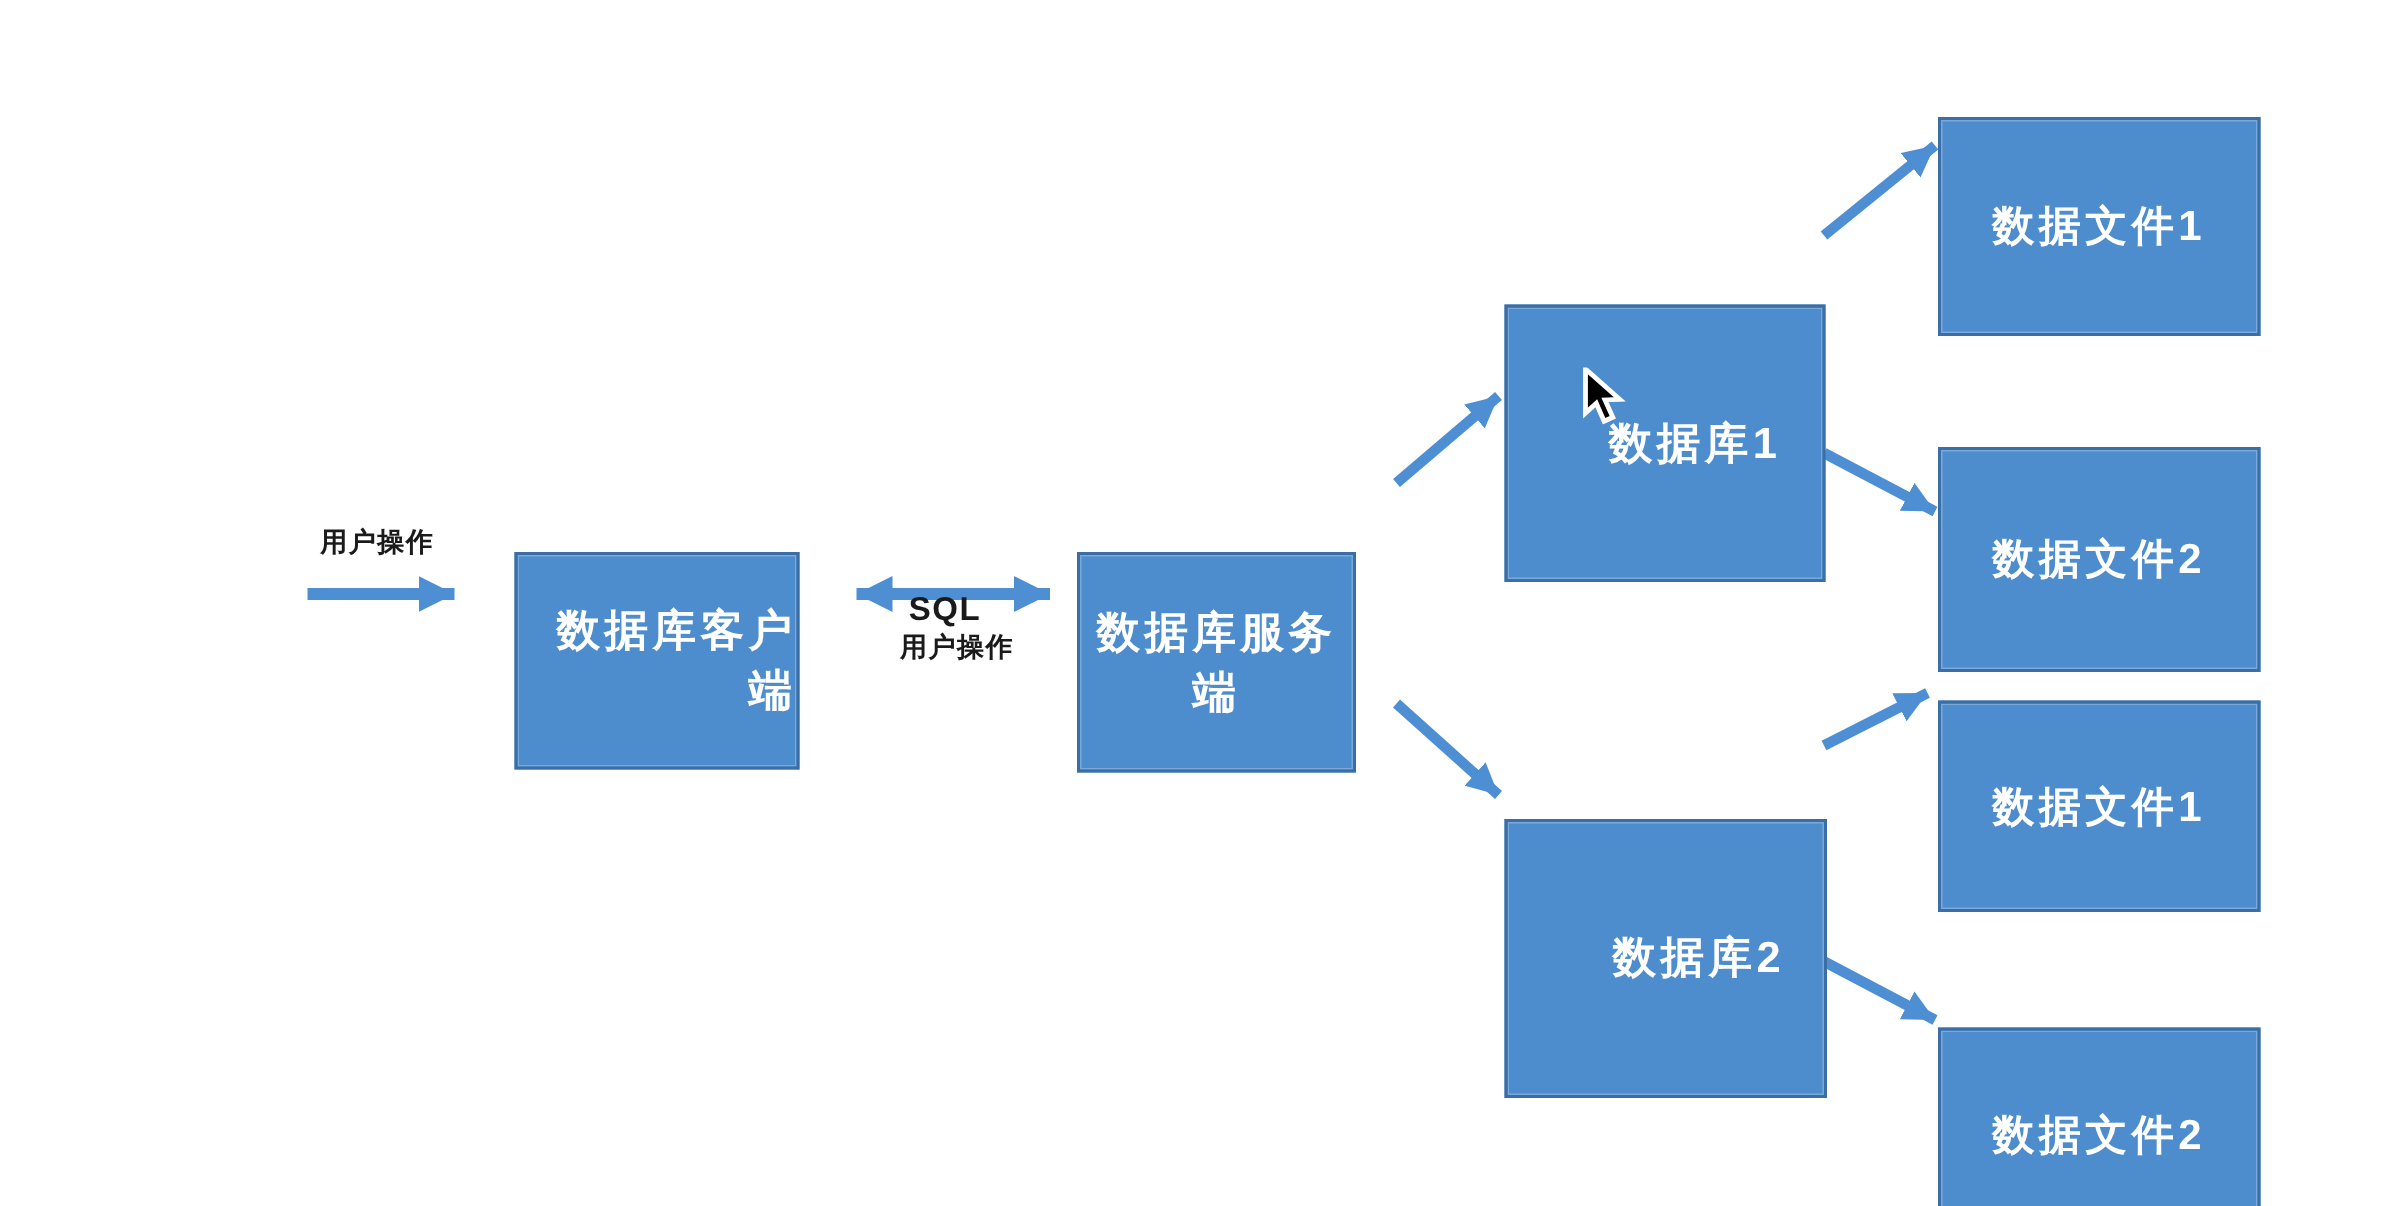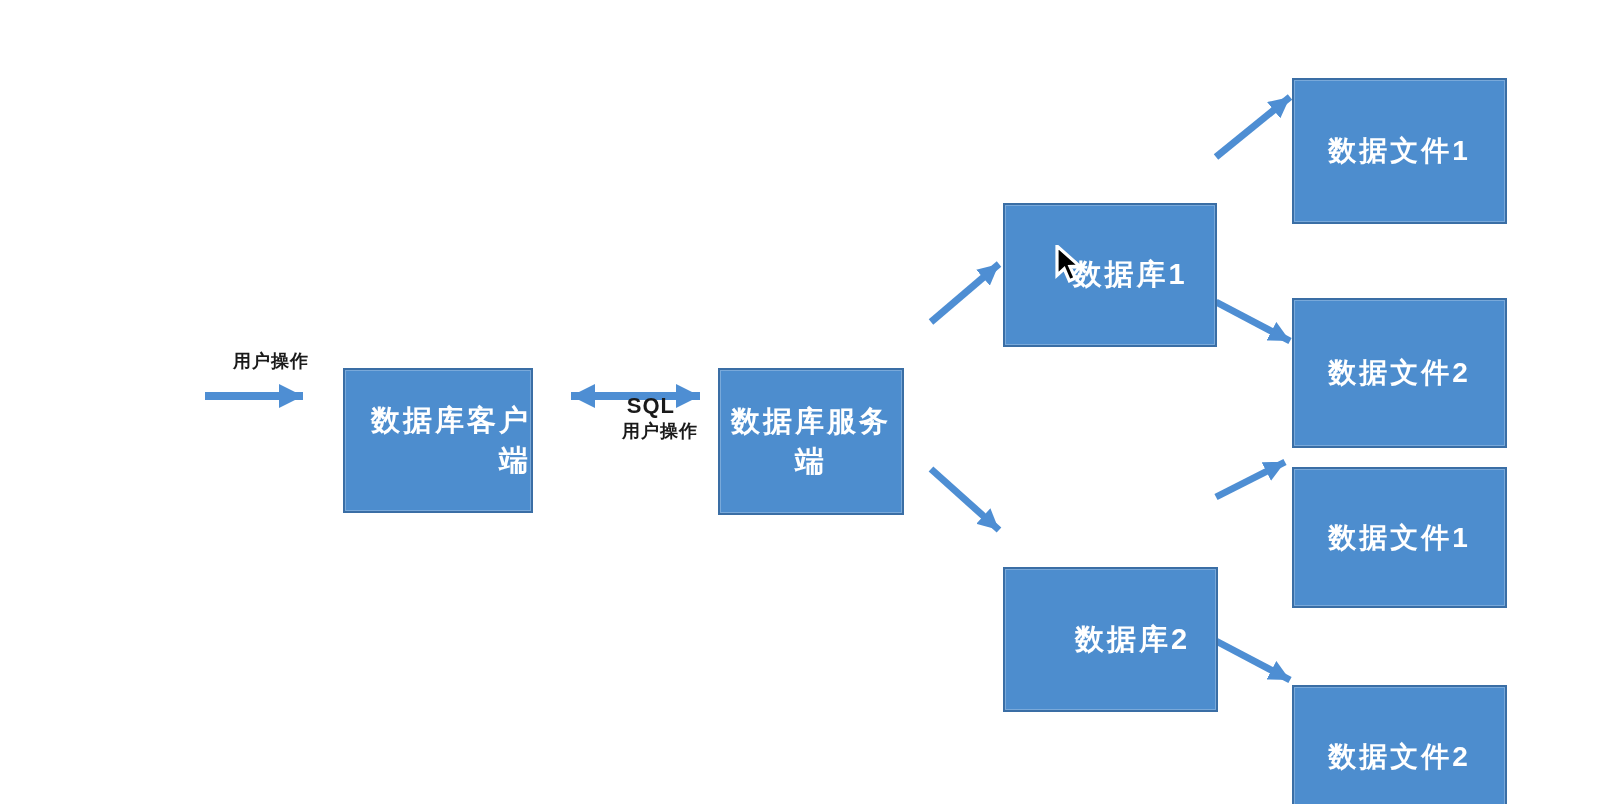--- a/index.html
+++ b/index.html
@@ -28,32 +28,32 @@
     font-size:29px;
     letter-spacing:3px;
     font-weight:700;
     box-shadow:0 0 0 1px rgba(255,255,255,0.25) inset;
     margin-top:45px;
   }
   
   .n-user   {left:40px;  top:323px; width:143px; height:145px; font-size:31px;}
   .n-client {left:343px; top:323px; width:190px; height:145px;text-align:right;}
   .n-server {left:718px; top:323px; width:186px; height:147px;}
-  .n-db1    {left:1003px;top:158px; width:214px; height:144px;padding-left:40px;}
-  .n-db2    {left:1003px;top:522px; width:215px; height:145px;padding-left:44px;}
+  .n-db1    {left:1003px;top:158px; width:214px; height:185px;padding-left:40px;}
+  .n-db2    {left:1003px;top:501px; width:215px; height:186px;padding-left:44px;}
   .n-file1a {left:1292px;top:33px;  width:215px; height:146px; font-size:28px;}
   .n-file2a {left:1292px;top:253px; width:215px; height:150px; font-size:28px;}
   .n-file1b {left:1292px;top:422px; width:215px; height:141px; font-size:28px;}
   .n-file2b {left:1292px;top:640px; width:215px; height:143px; font-size:28px;}
 
   .edge-label{
     position:absolute;
     color:var(--label-color);
     font-weight:600;
-    text-align:right;
+    text-align:center;
   }
   .l-user-action{left:194px; top:349px; width:115px; font-size:18px; letter-spacing:1px;}
   .l-sql        {left:585px; top:361px; width:90px;  font-size:22px; letter-spacing:1px;margin-top:32px;}
   .l-network    {left:578px; top:419px; width:120px; font-size:18px; letter-spacing:1px;}
 
   svg.wires{position:absolute;left:0;top:0;width:1600px;height:804px;}
   .wire{stroke:var(--arrow-color);fill:none;}
   .head{fill:var(--arrow-color);}
   .cursor-black{fill:#000000;stroke:#ffffff;stroke-width:1.6;}
 </style>

